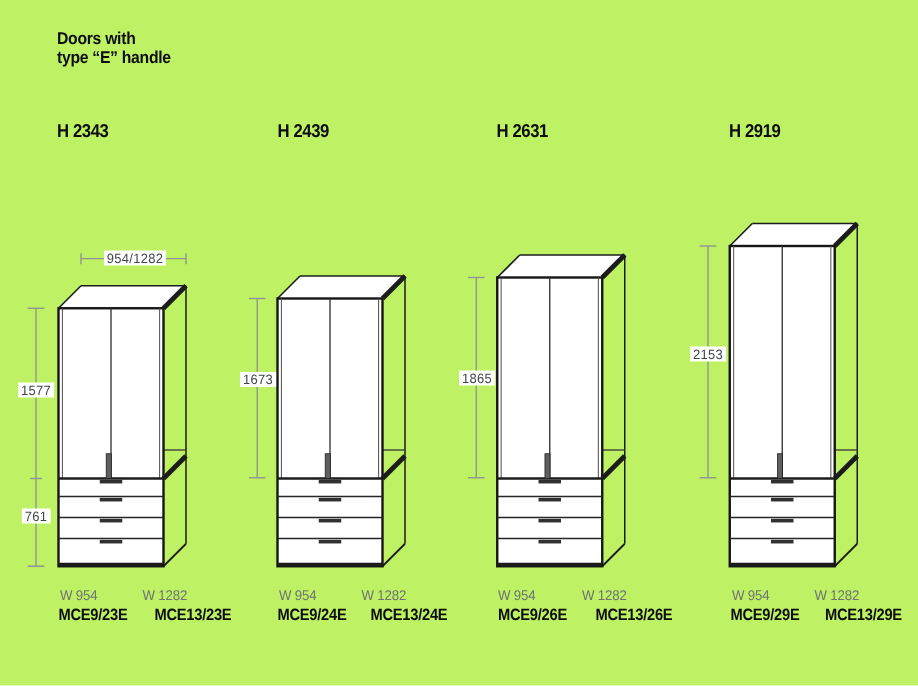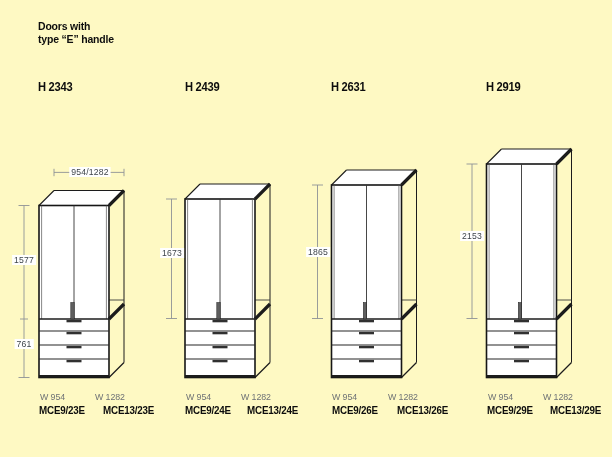--- a/index.html
+++ b/index.html
@@ -1,16 +1,16 @@
 <!DOCTYPE html>
 <html><head>
 <meta charset="utf-8">
 <style>
   html,body{margin:0;padding:0;background:#fff;}
-  .page{position:relative;width:612px;height:457px;background:#fef9c3;overflow:hidden;
+  .page{position:relative;width:612px;height:457px;background:#bef264;overflow:hidden;
         font-family:"Liberation Sans","DejaVu Sans",sans-serif;}
   svg{position:absolute;left:0;top:0;}
   .t{position:absolute;white-space:nowrap;color:#111;}
   .title{font-weight:bold;font-size:11.4px;line-height:13.4px;letter-spacing:-.2px;
          transform:scaleX(.92);transform-origin:0 0;color:#0d0d0d;}
   .hdr{font-weight:bold;font-size:12.4px;letter-spacing:-.3px;
        transform:scaleX(.9);transform-origin:0 0;color:#0d0d0d;}
   .dim{font-size:9px;color:#3f454b;letter-spacing:.2px;background:#fff;padding:0 2px;
        transform:translate(-50%,-50%) scaleX(.96);}
   .wlab{font-size:9.4px;color:#6e7275;letter-spacing:-.1px;

